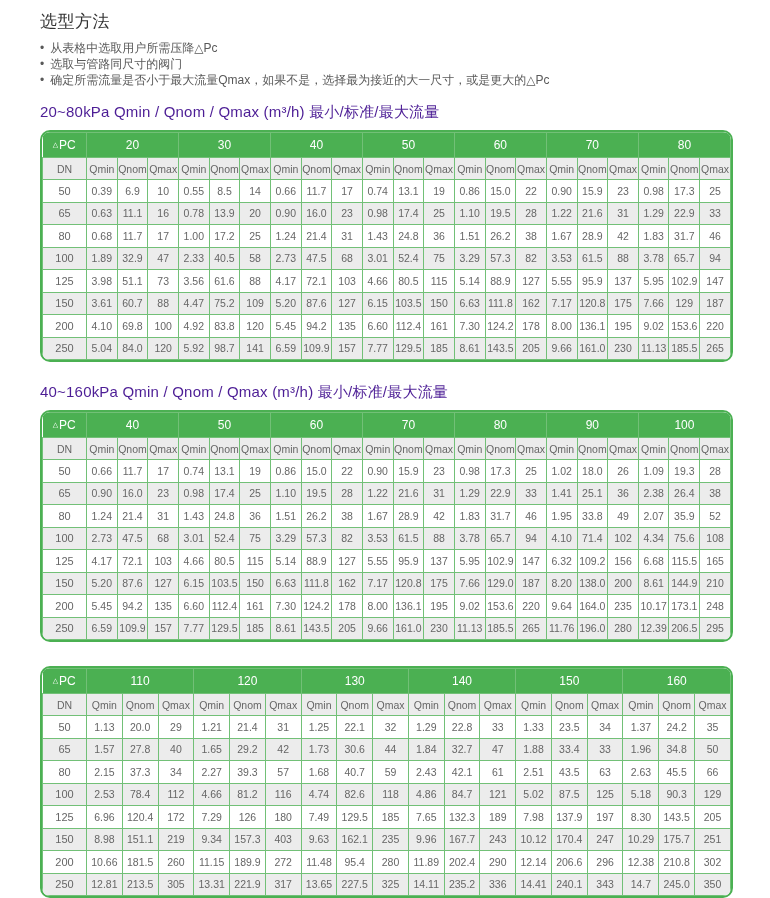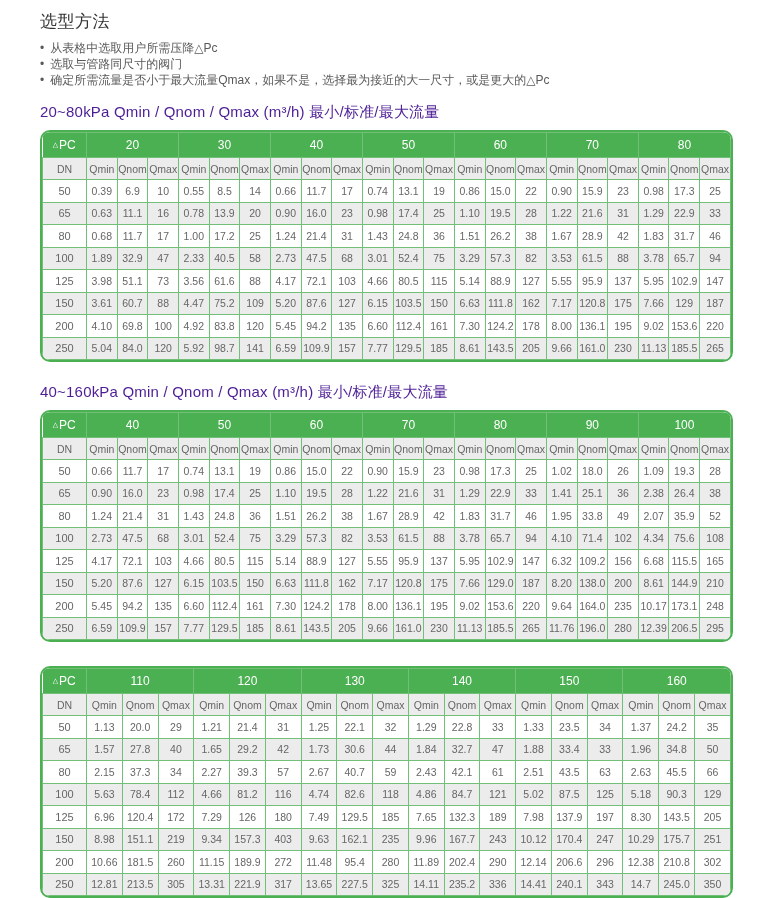--- a/index.html
+++ b/index.html
@@ -632,36 +632,36 @@
             <td>50</td>
           </tr>
           <tr>
             <td class="dn">80</td>
             <td>2.15</td>
             <td>37.3</td>
             <td>34</td>
             <td>2.27</td>
             <td>39.3</td>
             <td>57</td>
-            <td>2.67</td>
+            <td>1.68</td>
             <td>40.7</td>
             <td>59</td>
             <td>2.43</td>
             <td>42.1</td>
             <td>61</td>
             <td>2.51</td>
             <td>43.5</td>
             <td>63</td>
             <td>2.63</td>
             <td>45.5</td>
             <td>66</td>
           </tr>
           <tr>
             <td class="dn">100</td>
-            <td>5.63</td>
+            <td>2.53</td>
             <td>78.4</td>
             <td>112</td>
             <td>4.66</td>
             <td>81.2</td>
             <td>116</td>
             <td>4.74</td>
             <td>82.6</td>
             <td>118</td>
             <td>4.86</td>
             <td>84.7</td>

